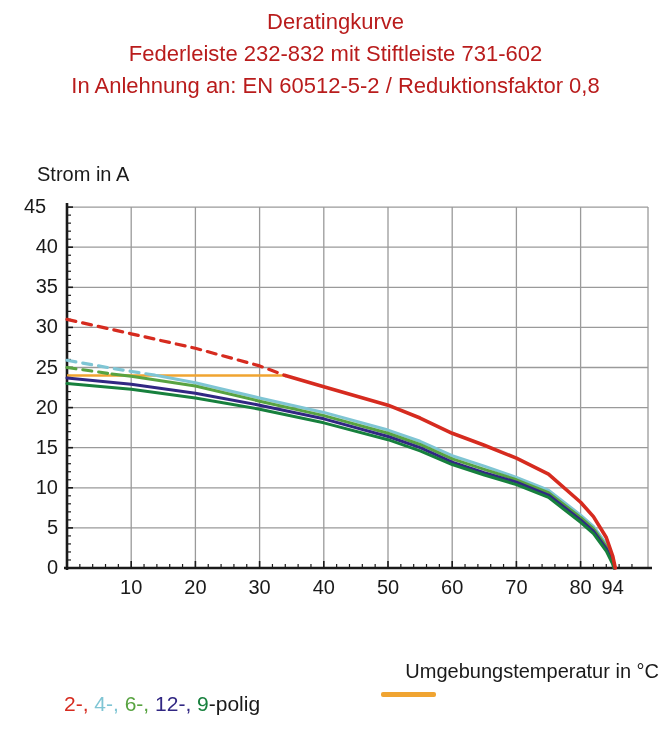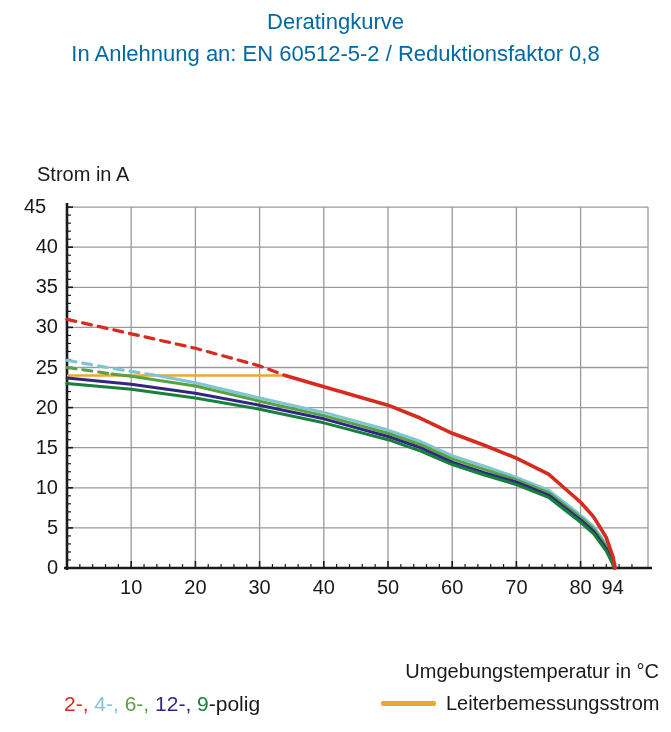--- a/index.html
+++ b/index.html
@@ -1,37 +1,38 @@
 <!DOCTYPE html>
 <html><head>
 <meta charset="utf-8">
 <style>
   html,body{margin:0;padding:0;background:#ffffff;}
   #page{position:relative;width:671px;height:732px;background:#ffffff;overflow:hidden;
         font-family:"Liberation Sans", sans-serif;color:#1a1a1a;}
   #title-block{position:absolute;top:6px;left:0;width:671px;text-align:center;
-               font-size:22px;line-height:32px;color:#0369a1;}
+               font-size:22px;line-height:32px;color:#b91c1c;}
   #ylabel{position:absolute;left:37px;top:163px;font-size:20px;}
   #xlabel{position:absolute;right:12px;top:628px;font-size:20px;margin-top:32px;}
   .tick-label{position:absolute;font-size:20px;color:#1a1a1a;}
   .y-tick{width:46px;text-align:right;}
   .x-tick{width:40px;text-align:center;}
   #chart-svg{position:absolute;left:0;top:0;}
   #poles-legend{position:absolute;left:64px;top:692px;font-size:21px;}
   #ref-legend{position:absolute;left:381px;top:692px;font-size:20px;display:flex;align-items:center;}
   #ref-swatch{display:inline-block;width:55px;height:5px;border-radius:2px;margin-right:10px;}
   #ref-legend-label{color:#1a1a1a;}
 </style>
 </head>
 <body>
 
 <div id="page">
 
   <div id="title-block">
     <div>Deratingkurve</div>
+    <div>Federleiste 232-832 mit Stiftleiste 731-602</div>
     <div>In Anlehnung an: EN 60512-5-2 / Reduktionsfaktor 0,8</div>
   </div>
 
   <div id="ylabel">Strom in A</div>
 
   <svg id="chart-svg" width="671" height="732">
       <line x1="131.2" y1="568" x2="131.2" y2="207.10000000000002" stroke="#9a9a9a" stroke-width="1.3"></line>
       <line x1="195.4" y1="568" x2="195.4" y2="207.10000000000002" stroke="#9a9a9a" stroke-width="1.3"></line>
       <line x1="259.6" y1="568" x2="259.6" y2="207.10000000000002" stroke="#9a9a9a" stroke-width="1.3"></line>
       <line x1="323.8" y1="568" x2="323.8" y2="207.10000000000002" stroke="#9a9a9a" stroke-width="1.3"></line>
@@ -174,16 +175,15 @@
       <div class="tick-label x-tick" style="left: 560.6px; top: 576px;">80</div>
       <div class="tick-label x-tick" style="left: 592.7px; top: 576px;">94</div>
     </div>
 
   <div id="xlabel">Umgebungstemperatur in °C</div>
 
   <div id="poles-legend"><span style="color: rgb(214, 43, 31);">2-, </span><span style="color: rgb(127, 197, 212);">4-, </span><span style="color: rgb(88, 163, 65);">6-, </span><span style="color: rgb(49, 39, 131);">12-, </span><span style="color: rgb(23, 128, 61);">9</span><span style="color: rgb(26, 26, 26); text-align: right;">-polig</span></div>
 
   <div id="ref-legend">
     <span id="ref-swatch" style="background: rgb(240, 164, 49);"></span>
-    <span id="ref-legend-label">Leiterbemessungsstrom</span>
   </div>
 
 </div>
 
 </body></html>

